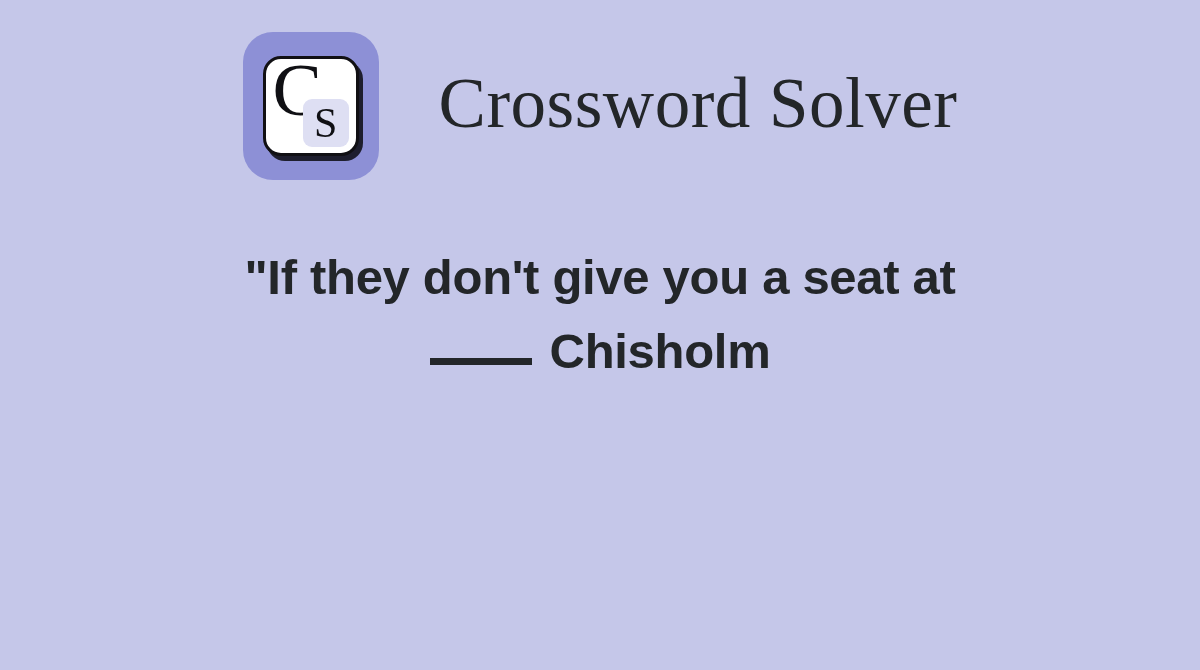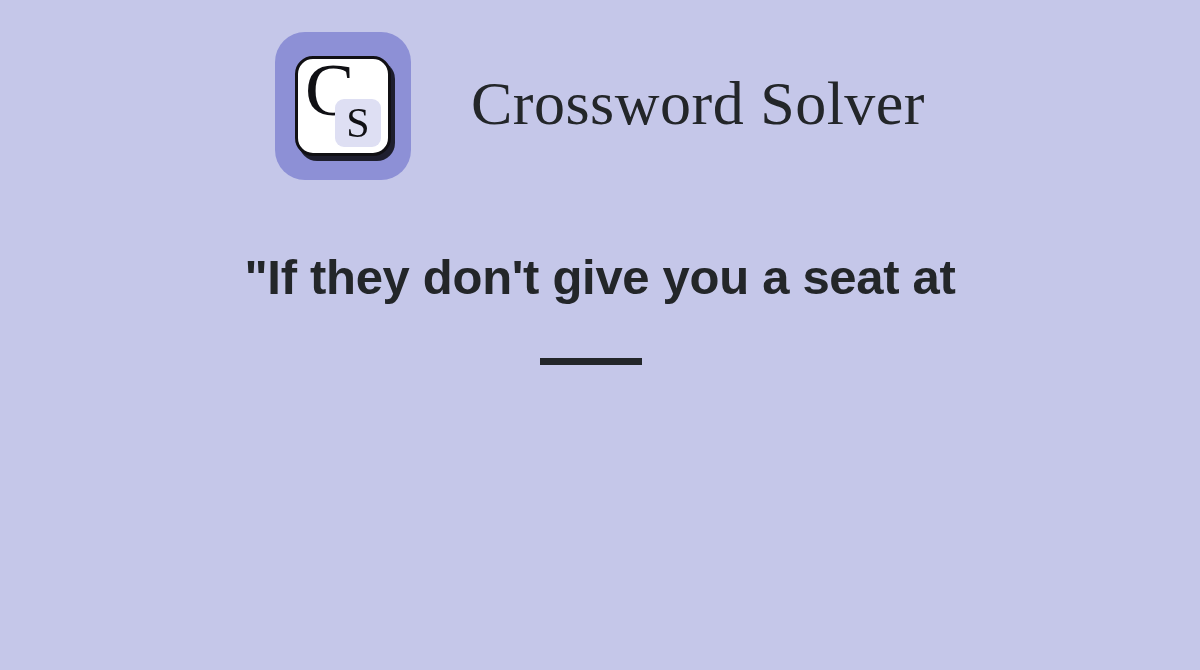--- a/index.html
+++ b/index.html
@@ -91,21 +91,21 @@
     align-items: center;
     justify-content: center;
     font-family: "Liberation Serif", "DejaVu Serif", serif;
     font-size: 42px;
     line-height: 1;
     color: #101014;
   }
 
   .site-title {
     font-family: "Liberation Serif", "DejaVu Serif", serif;
-    font-size: 62px;
+    font-size: 71px;
     font-weight: 400;
     line-height: 1;
     color: #232629;
     letter-spacing: 0.5px;
     white-space: nowrap;
     padding-bottom: 6px;
   }
 
   
   .clue-block {
@@ -159,16 +159,16 @@
           <span class="logo-s">S</span>
         </span>
       </div>
     </div>
 
     <div class="site-title">Crossword Solver</div>
   </div>
 
   <div class="clue-block">
     <span class="clue-line">"If they don't give you a seat at</span>
-    <span class="clue-line"><span class="blank"></span><span class="blank-text">___</span></span>
+    <span class="clue-line"><span class="blank"></span><span class="blank-text">___</span><span>Chisholm</span></span>
   </div>
 
 </div>
 
 </body></html>

